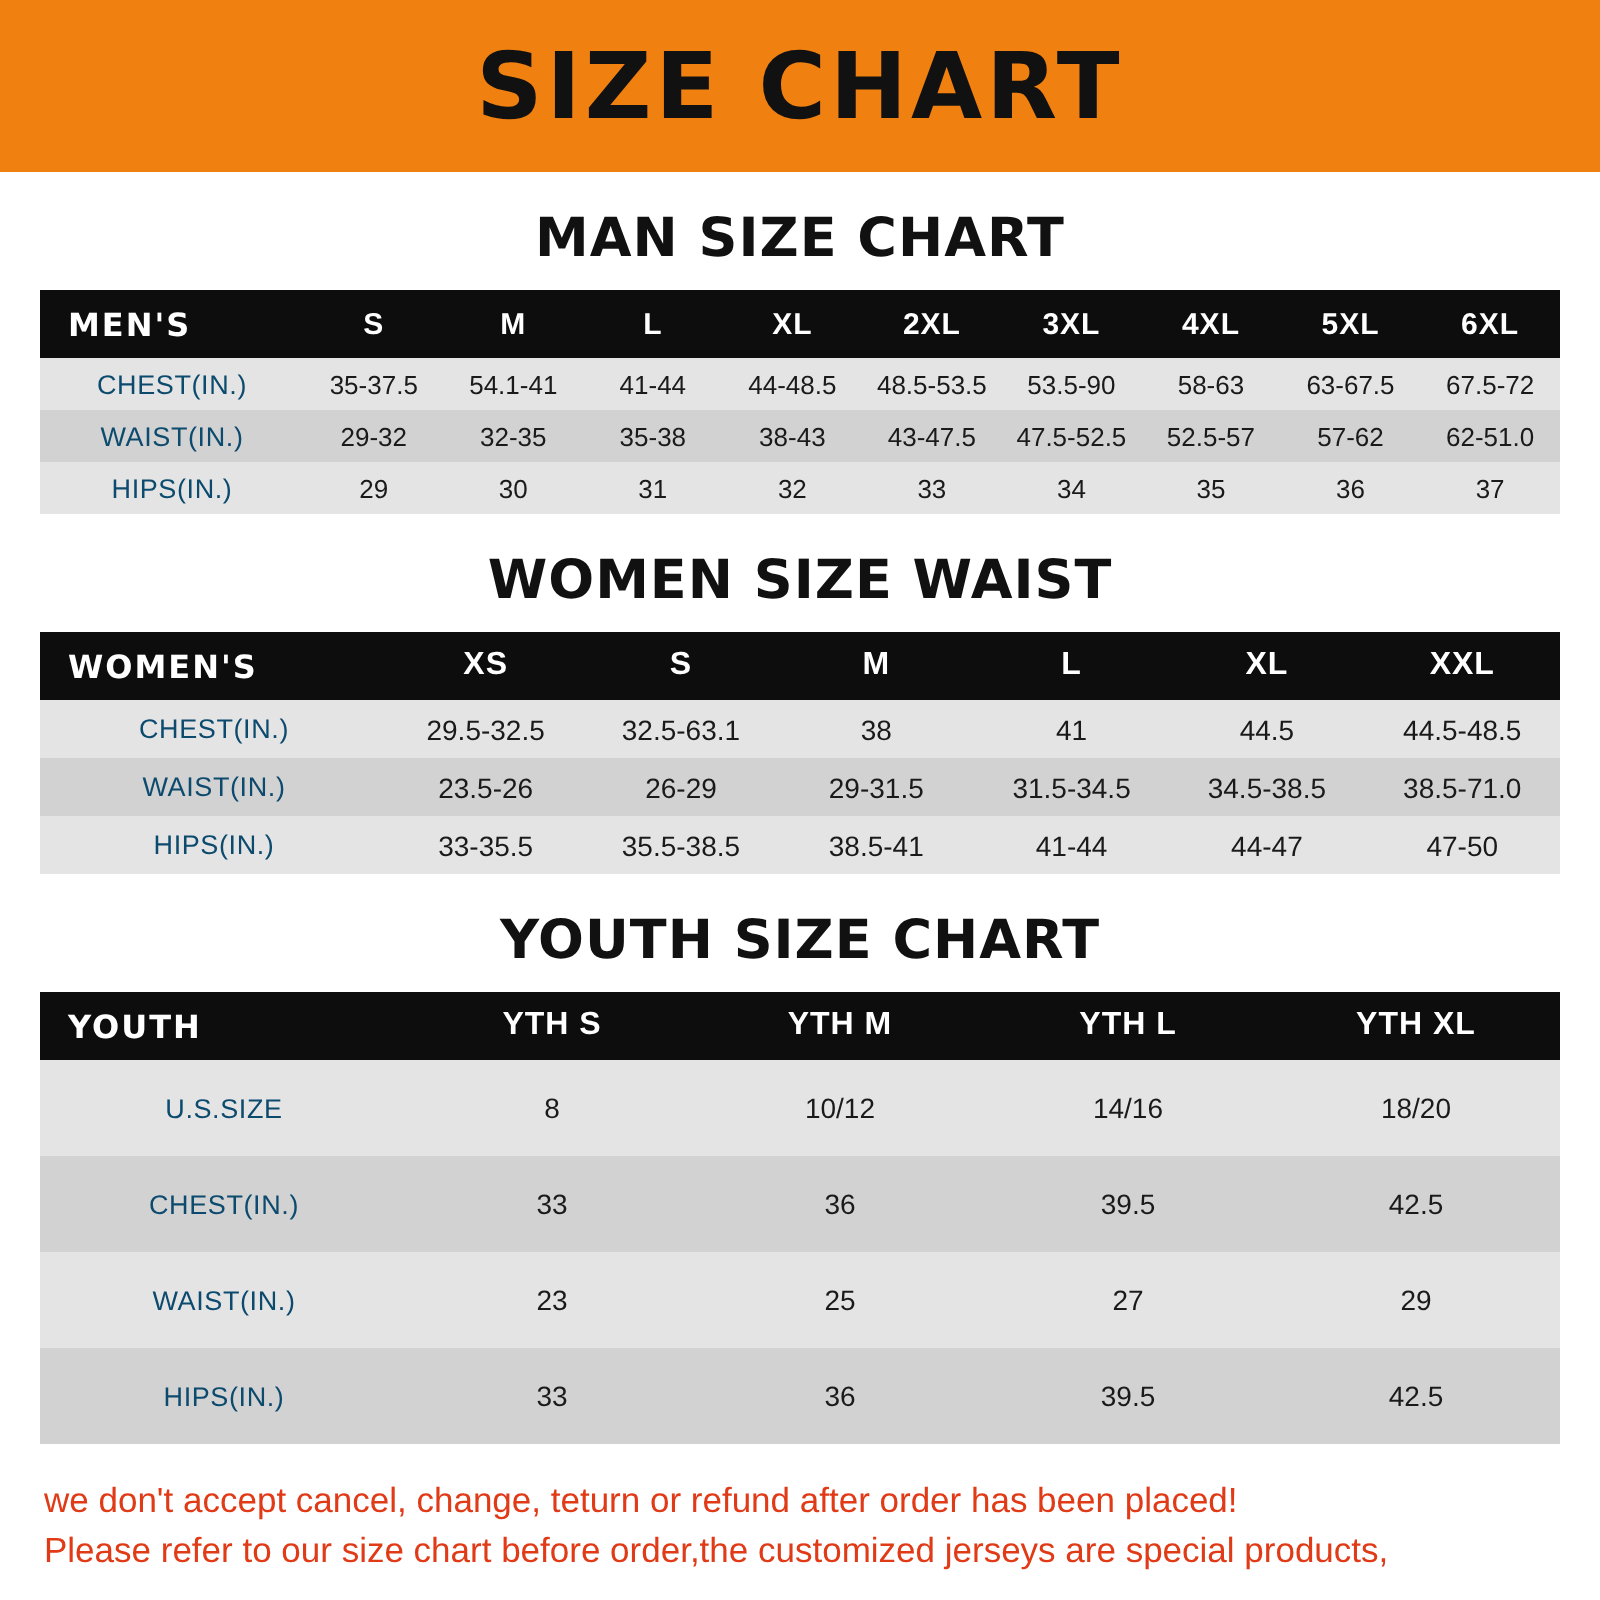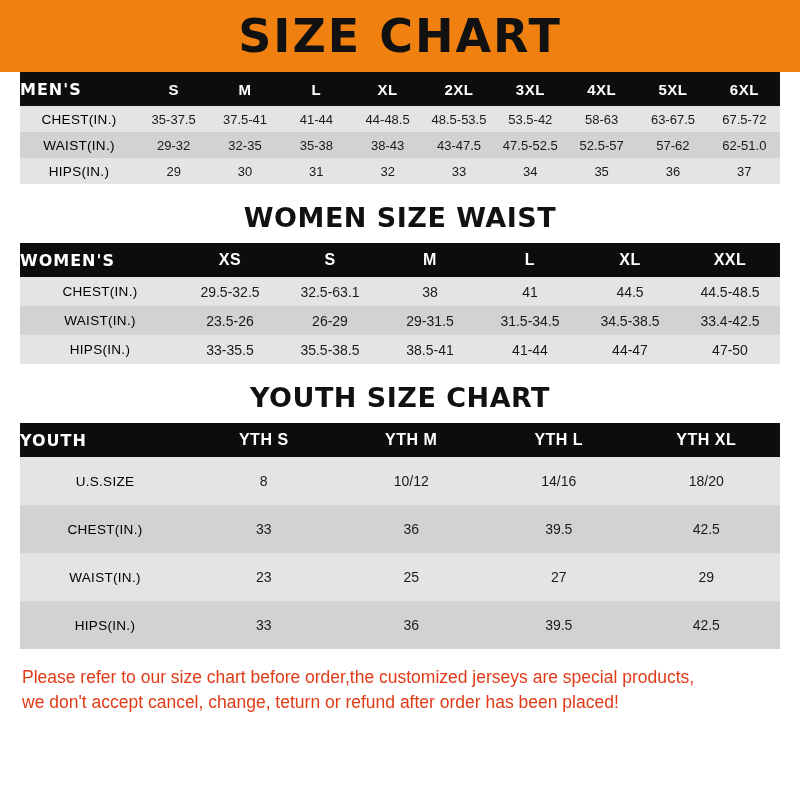--- a/index.html
+++ b/index.html
@@ -15,21 +15,21 @@
   }
   .page {
     width: 800px;
     height: 800px;
     position: relative;
     background: #ffffff;
     box-sizing: border-box;
   }
   .banner {
     background: #f08010;
-    height: 72px;
+    height: 86px;
     display: flex;
     align-items: center;
     justify-content: center;
   }
   .banner-title {
     font-family: "DejaVu Sans", sans-serif;
     font-weight: bold;
     font-size: 46px;
     letter-spacing: 2px;
     color: #111111;
@@ -63,34 +63,35 @@
   table.size thead th {
     background: #0d0d0d;
     color: #ffffff;
     font-size: 15px;
     font-weight: bold;
     height: 34px;
     letter-spacing: 0.5px;
   }
   table.size thead th.rowlabelhead {
     text-align: left;
+    padding-left: 14px;
     font-family: "DejaVu Sans", sans-serif;
     font-size: 16px;
     letter-spacing: 1px;
   }
   table.size tbody tr.odd td {
     background: #e4e4e4;
   }
   table.size tbody tr.even td {
     background: #d2d2d2;
   }
   table.size tbody td.rowlabel {
     font-size: 13.5px;
     letter-spacing: 0.3px;
-    color: #000000;
+    color: #0c4a6e;
   }
   .men thead th.rowlabelhead { width: 118px; }
   .women thead th.rowlabelhead { width: 160px; }
   .youth thead th.rowlabelhead { width: 170px; }
   .women table.size thead th, .youth table.size thead th { font-size: 16px; }
   .women table.size td, .youth table.size td { font-size: 14px; height: 29px; }
   .youth table.size td { height: 48px; }
   .footer {
     margin-top: 16px;
     padding: 0 22px;
@@ -107,44 +108,45 @@
 
 <div class="page">
 
   <div class="banner">
     <div class="banner-title">SIZE CHART</div>
   </div>
 
   <div class="content">
 
     <div class="men">
+      <div class="section-title">MAN SIZE CHART</div>
       <table class="size">
         <thead>
           <tr>
             <th class="rowlabelhead">MEN'S</th>
             <th>S</th>
             <th>M</th>
             <th>L</th>
             <th>XL</th>
             <th>2XL</th>
             <th>3XL</th>
             <th>4XL</th>
             <th>5XL</th>
             <th>6XL</th>
           </tr>
         </thead>
         <tbody>
           <tr class="odd">
             <td class="rowlabel">CHEST(IN.)</td>
             <td>35-37.5</td>
-            <td>37.5-41</td>
+            <td>54.1-41</td>
             <td>41-44</td>
             <td>44-48.5</td>
             <td>48.5-53.5</td>
-            <td>53.5-42</td>
+            <td>53.5-90</td>
             <td>58-63</td>
             <td>63-67.5</td>
             <td>67.5-72</td>
           </tr>
           <tr class="even">
             <td class="rowlabel">WAIST(IN.)</td>
             <td>29-32</td>
             <td>32-35</td>
             <td>35-38</td>
             <td>38-43</td>
@@ -194,21 +196,21 @@
             <td>44.5</td>
             <td>44.5-48.5</td>
           </tr>
           <tr class="even">
             <td class="rowlabel">WAIST(IN.)</td>
             <td>23.5-26</td>
             <td>26-29</td>
             <td>29-31.5</td>
             <td>31.5-34.5</td>
             <td>34.5-38.5</td>
-            <td>33.4-42.5</td>
+            <td>38.5-71.0</td>
           </tr>
           <tr class="odd">
             <td class="rowlabel">HIPS(IN.)</td>
             <td>33-35.5</td>
             <td>35.5-38.5</td>
             <td>38.5-41</td>
             <td>41-44</td>
             <td>44-47</td>
             <td>47-50</td>
           </tr>
@@ -257,17 +259,17 @@
             <td>39.5</td>
             <td>42.5</td>
           </tr>
         </tbody>
       </table>
     </div>
 
   </div>
 
   <div class="footer">
+    <div>we don't accept cancel, change, teturn or refund after order has been placed!</div>
     <div>Please refer to our size chart before order,the customized jerseys are special products,</div>
-    <div>we don't accept cancel, change, teturn or refund after order has been placed!</div>
   </div>
 
 </div>
 
 </body></html>

